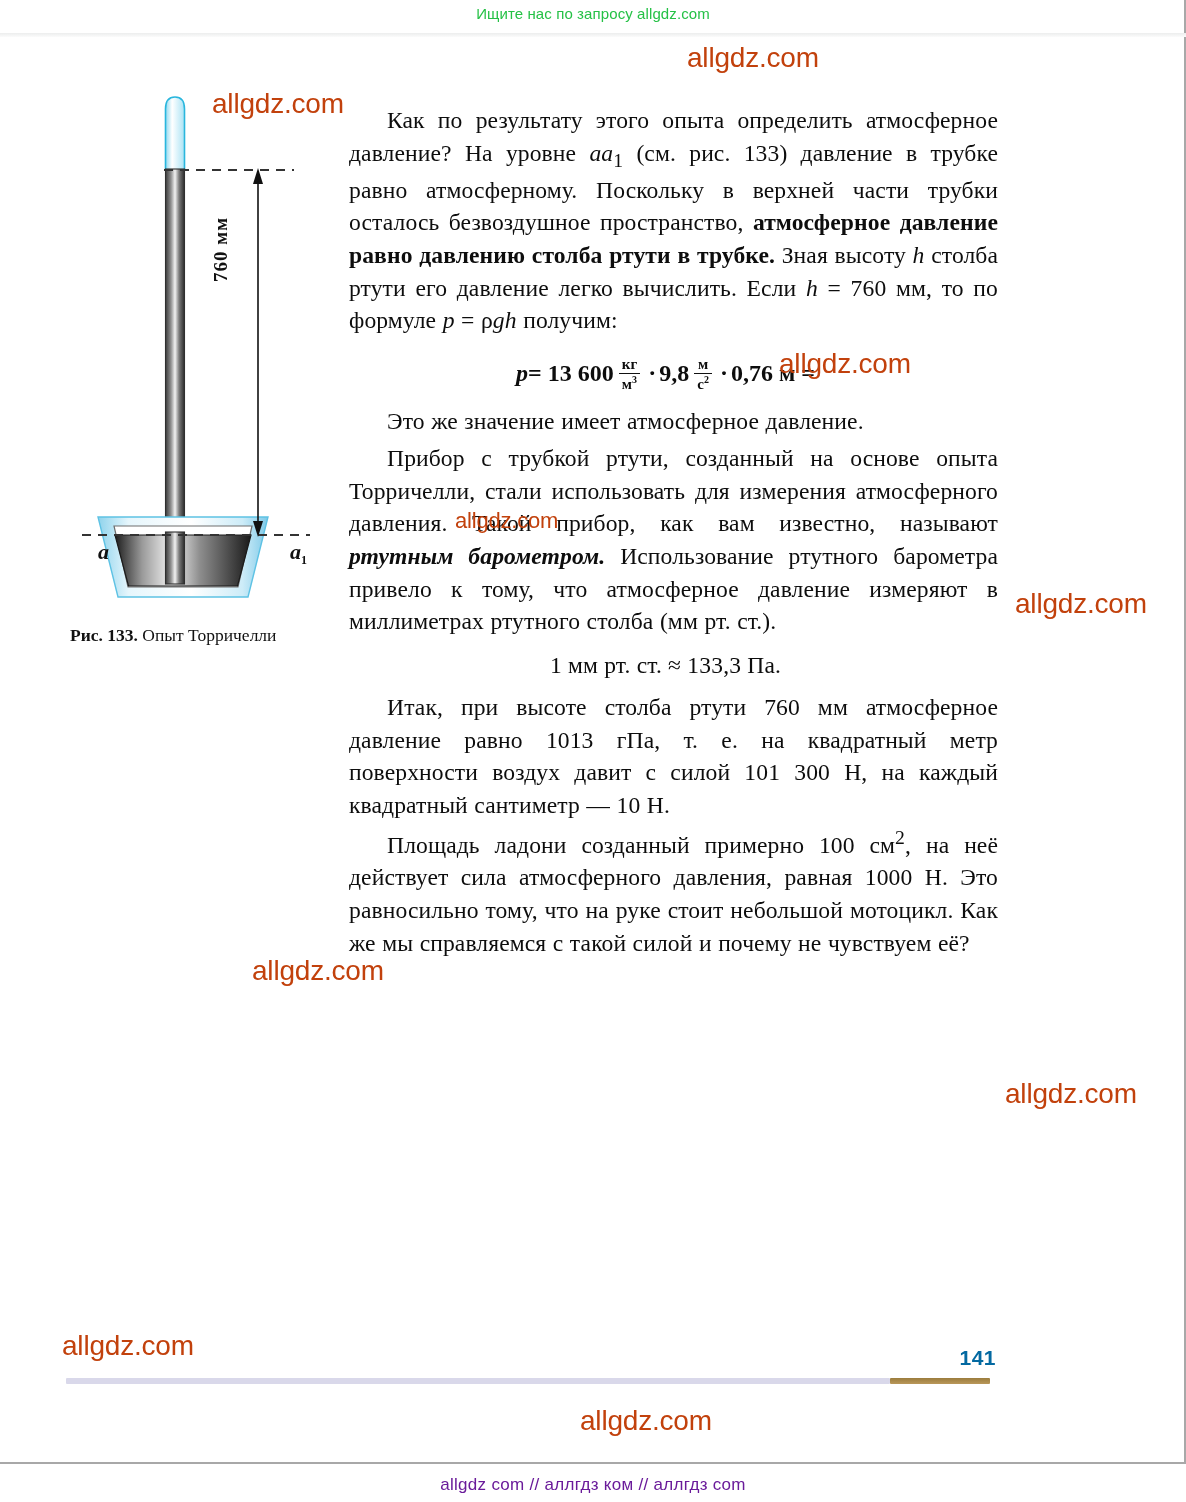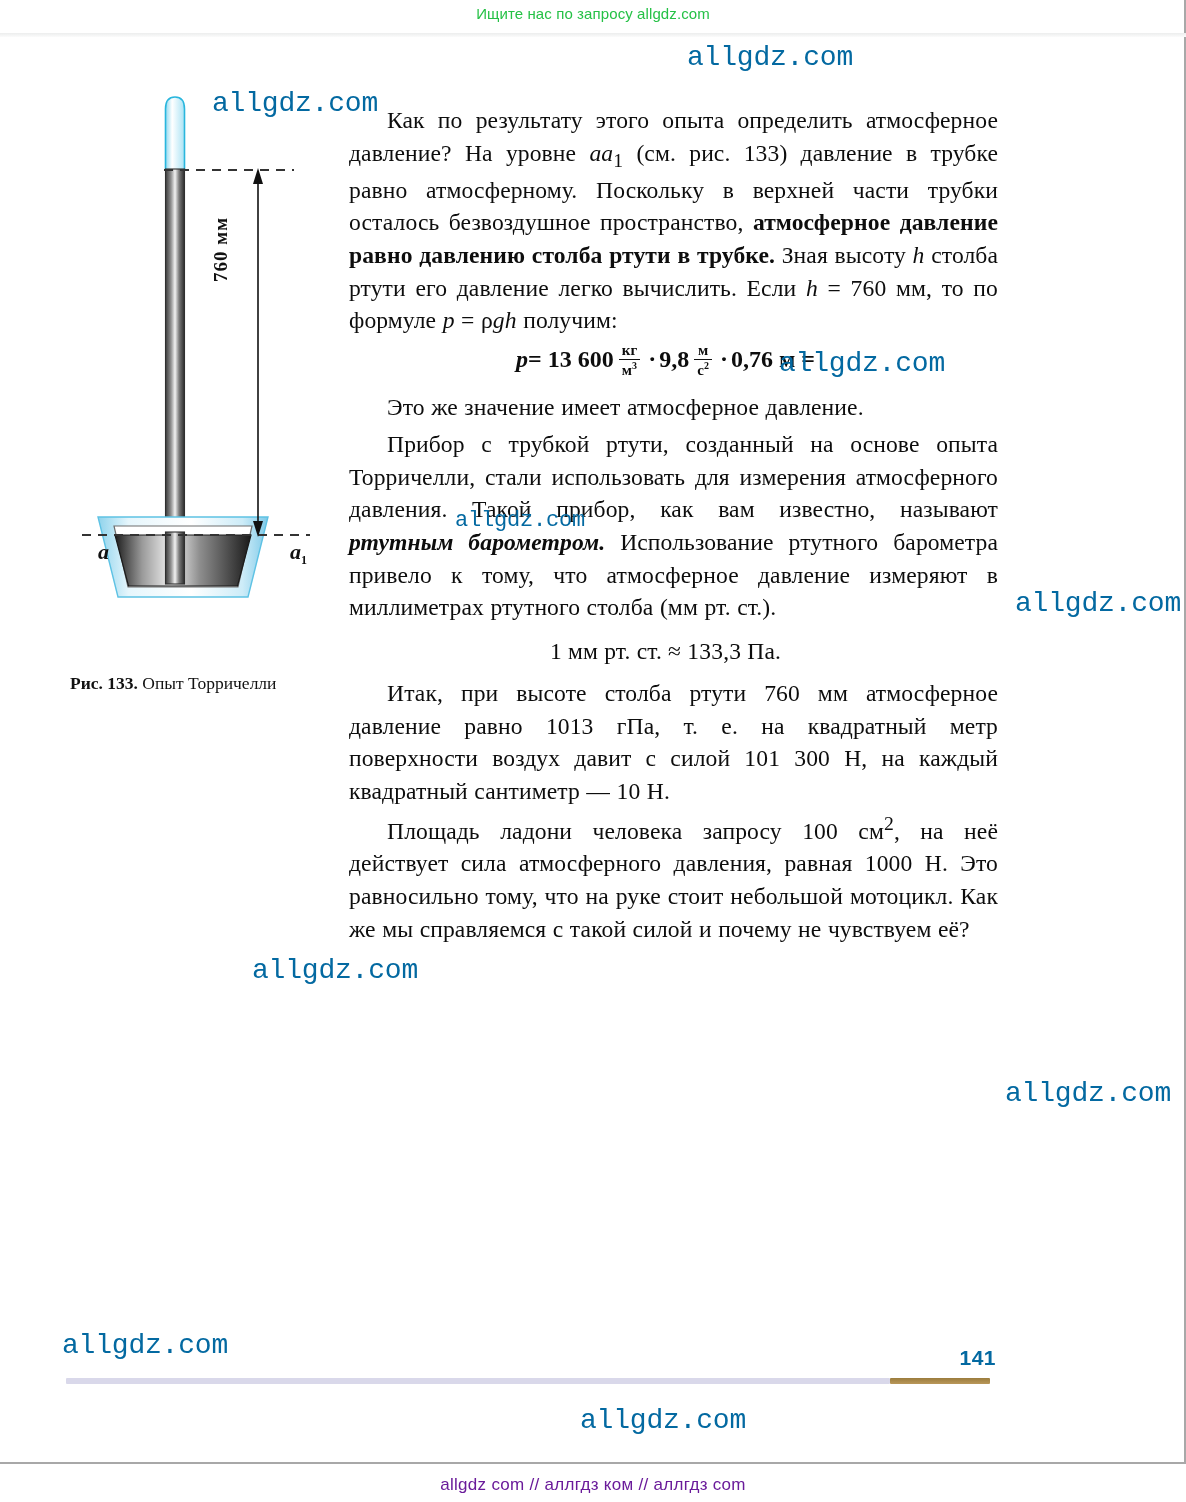--- a/index.html
+++ b/index.html
@@ -41,22 +41,22 @@
     text-align: center;
     font-family: "Liberation Sans", sans-serif;
     font-size: 15px;
     color: #25c146;
     letter-spacing: .1px;
   }
 
   
   .wm {
     position: absolute;
-    font-family: Liberation Mono, monospace;
-    color: #0369a1;
+    font-family: Liberation Sans, sans-serif;
+    color: #c2410c;
     white-space: nowrap;
     letter-spacing: -.2px;
   }
 
   
   #figure-block {
     position: absolute;
     left: 62px; top: 92px;
     width: 268px;
     height: 580px;
@@ -67,21 +67,20 @@
     width: 268px; height: 520px;
   }
   #figure-caption {
     position: absolute;
     left: 8px; top: 533px;
     width: 250px;
     font-family: "Liberation Serif", serif;
     font-size: 17.5px;
     line-height: 1.25;
     color: #111;
-    margin-top: 48px;
   }
   #figure-caption .fig-num { font-weight: bold; }
 
   
   #text-column {
     position: absolute;
     left: 333px; top: 104px;
     width: 665px;
   }
   .para {
@@ -94,21 +93,21 @@
     font-family: "Liberation Serif", serif;
     letter-spacing: .1px;
     word-spacing: .5px;
   }
   .para b { font-weight: bold; }
   .para i { font-style: italic; }
   .para .bi { font-weight: bold; font-style: italic; }
 
   
   #formula-block {
-    margin: 6px 0 12px 0;
+    margin: 20px 0 12px 0;
     text-align: center;
     font-size: 24px;
     color: #0d0d0d;
   }
   .formula-line {
     display: block;
     white-space: nowrap;
     line-height: 1.05;
     margin: 6px 0;
   }
@@ -273,21 +272,21 @@
     <div class="gap-sm"></div>
     <div class="gap-sm"></div>
 
     <p class="para"><span>Прибор с трубкой ртути, созданный на основе опыта Торричелли, стали использовать для измерения атмосферного давления. Такой прибор, как вам известно, называют </span><span class="bi">ртутным барометром.</span><span> Использование ртутного барометра привело к тому, что атмосферное давление измеряют в миллиметрах ртутного столба (мм рт. ст.).</span></p>
 
     <div id="mmhg-line">1 мм рт. ст. ≈ 133,3 Па.</div>
 
     <p class="para">Итак, при высоте столба ртути 760 мм атмосферное давление равно 1013 гПа, т. е. на квадратный метр поверхности воздух давит с силой 101 300 Н, на каждый квадратный сантиметр — 10 Н.</p>
     <div class="gap-sm"></div>
 
-    <p class="para"><span>Площадь ладони человека запросу 100 см</span><sup>2</sup><span>, на неё действует сила атмосферного давления, равная 1000 Н. Это равносильно тому, что на руке стоит небольшой мотоцикл. Как же мы справляемся с такой силой и почему не чувствуем её?</span></p>
+    <p class="para"><span>Площадь ладони созданный примерно 100 см</span><sup>2</sup><span>, на неё действует сила атмосферного давления, равная 1000 Н. Это равносильно тому, что на руке стоит небольшой мотоцикл. Как же мы справляемся с такой силой и почему не чувствуем её?</span></p>
   </div>
 
   <div id="page-number">141</div>
   <div id="footer-rule">
     <div class="rule-main"></div>
     <div class="rule-accent"></div>
   </div>
 
 </div>
 

